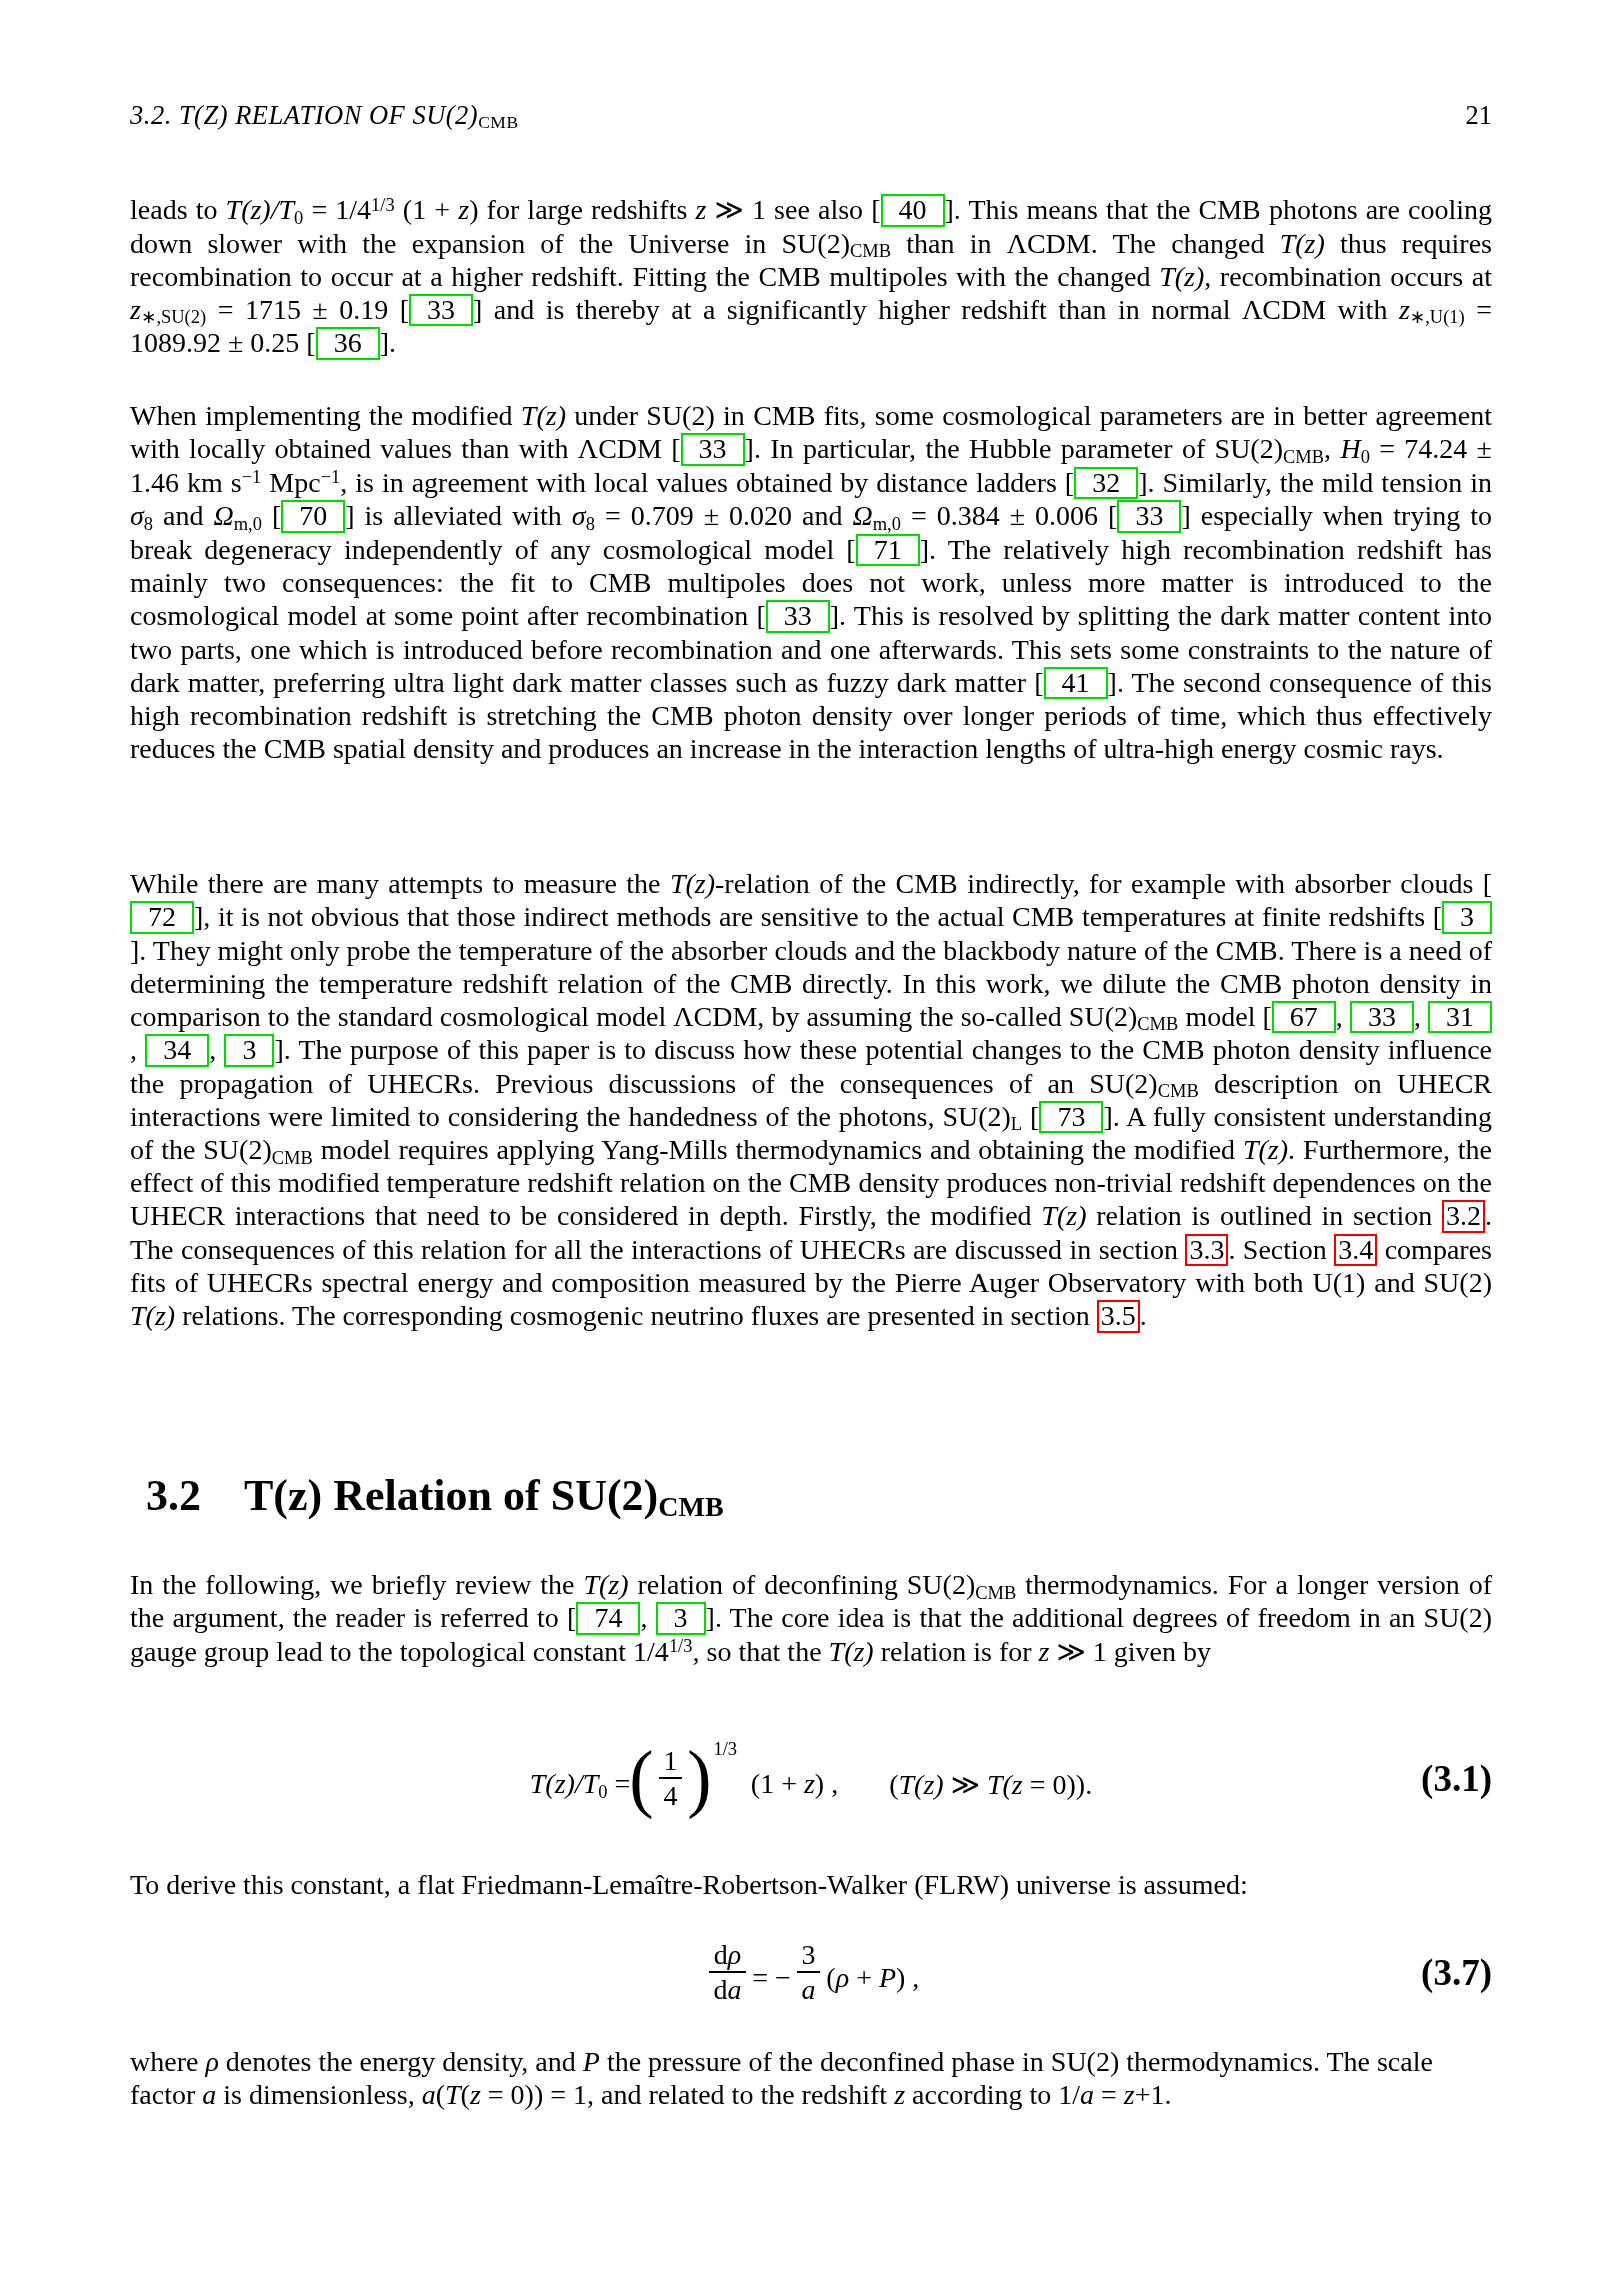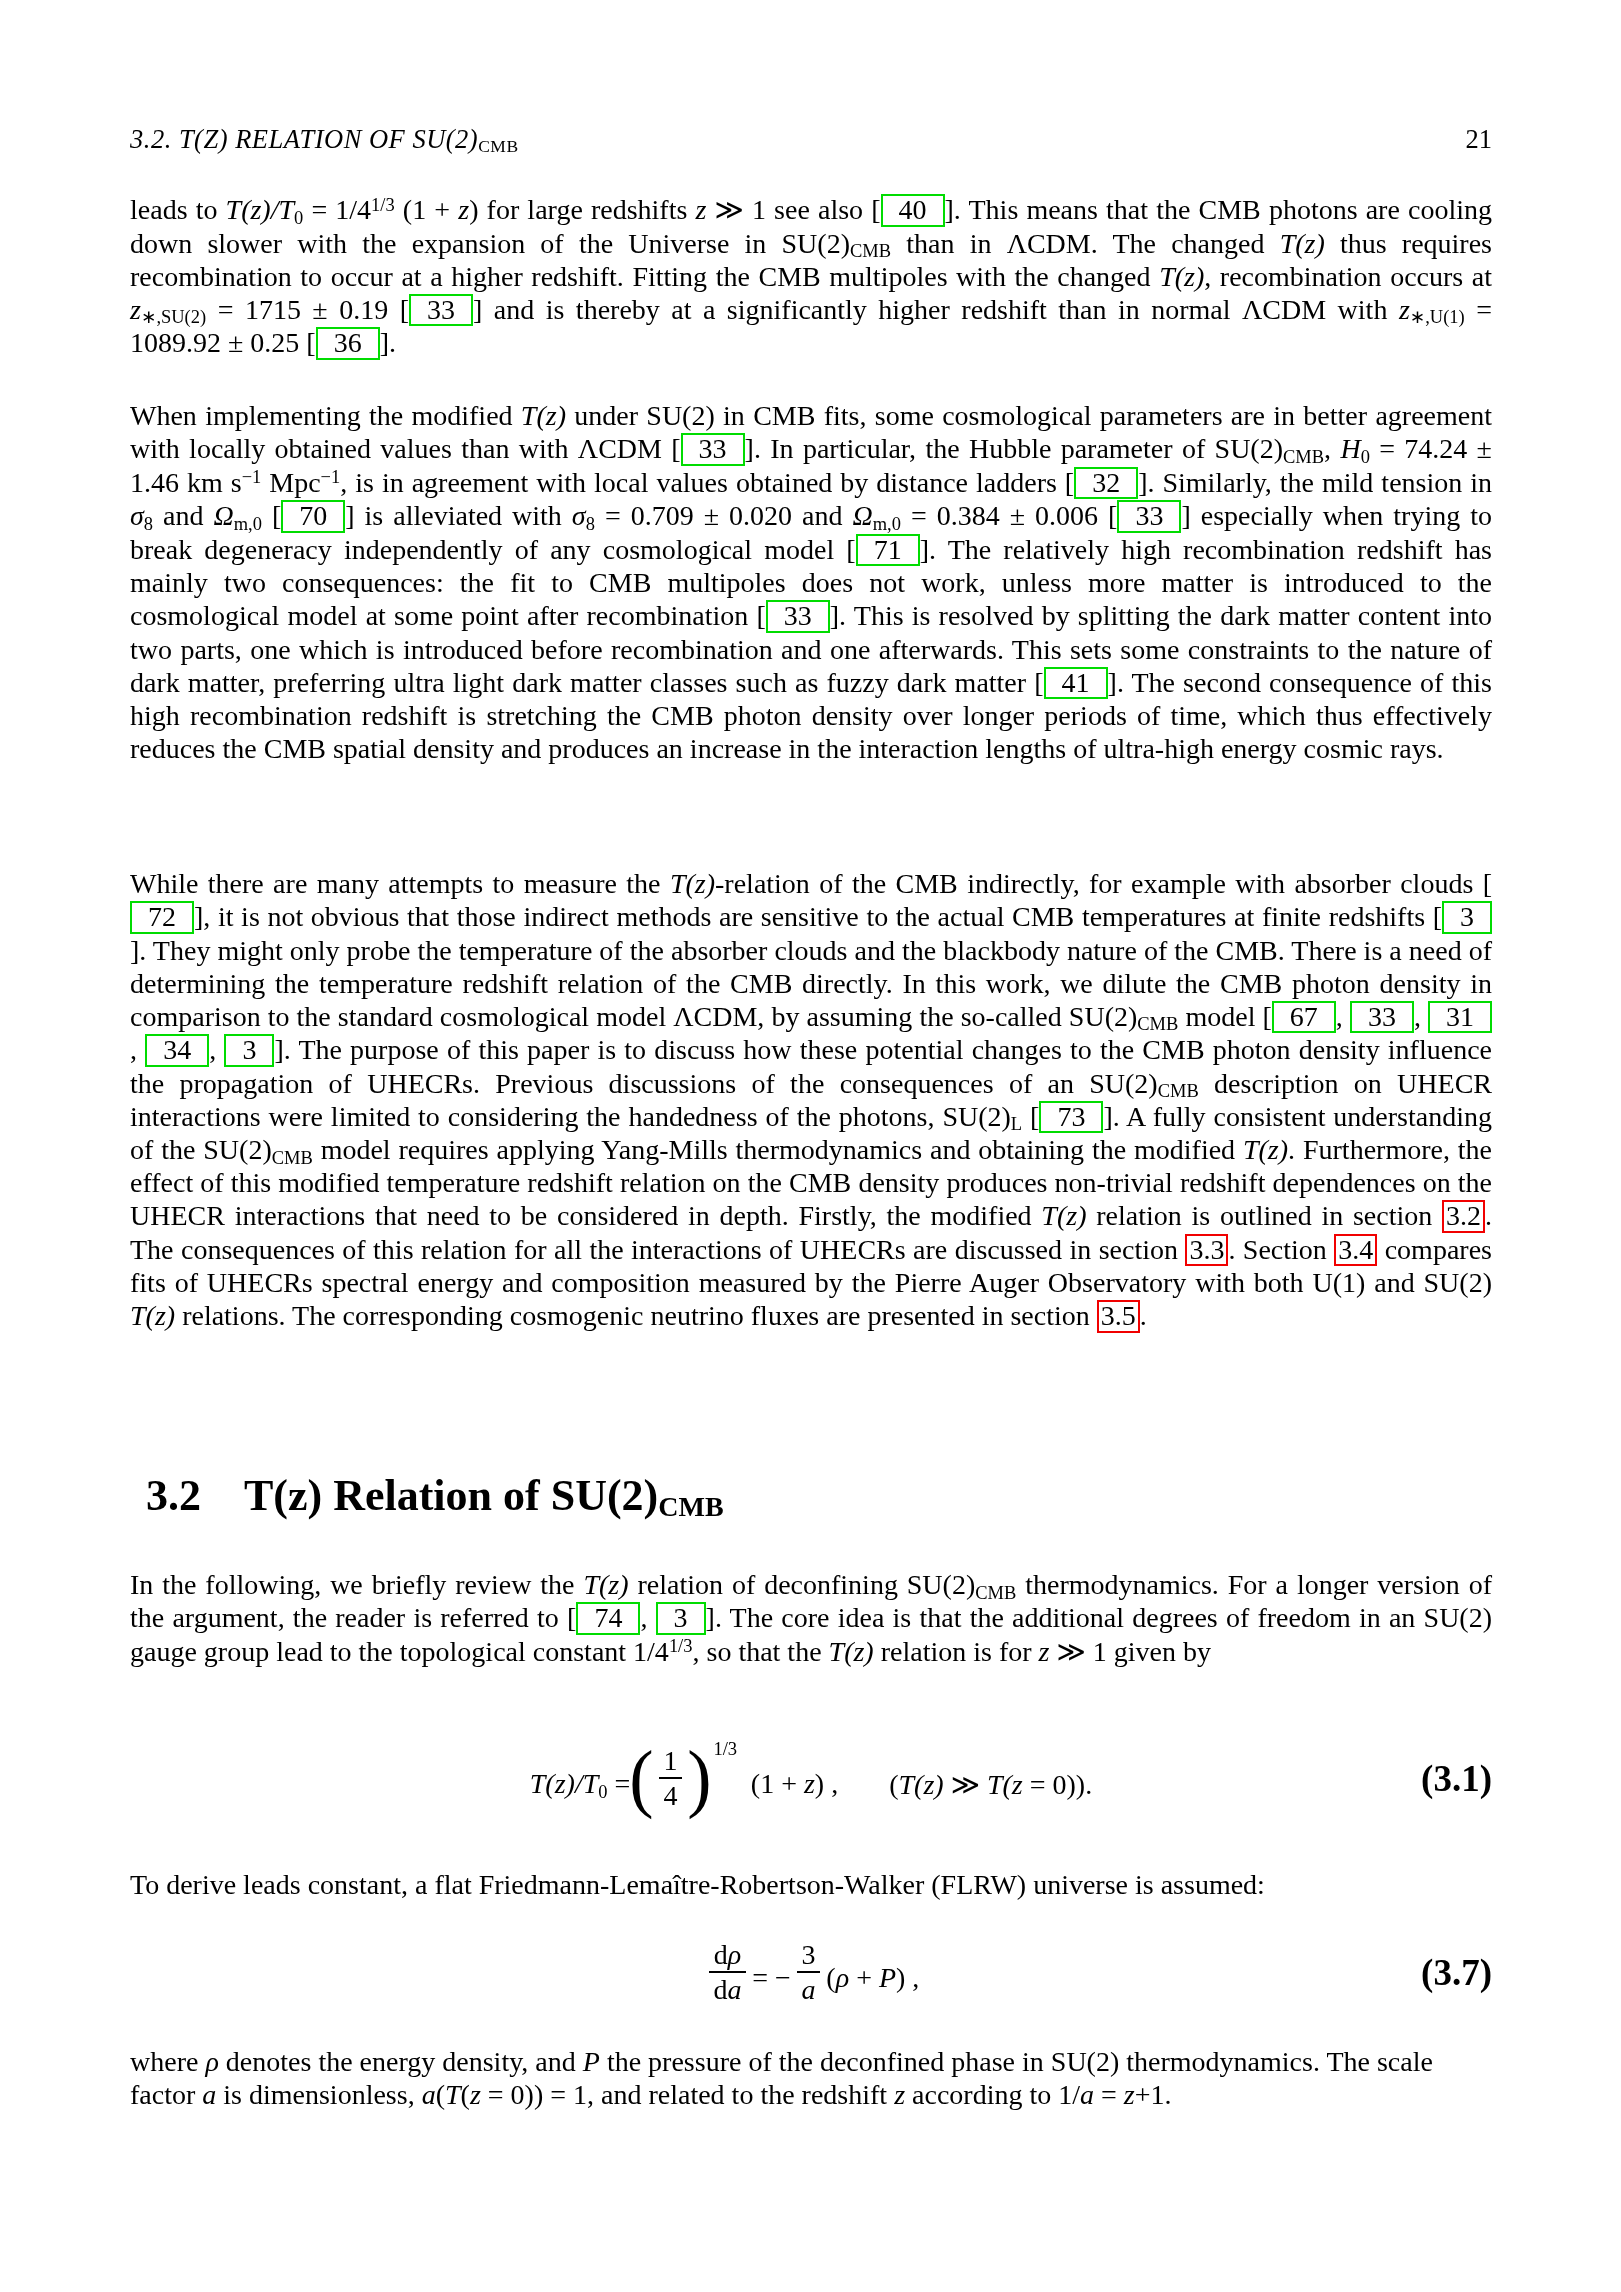--- a/index.html
+++ b/index.html
@@ -12,21 +12,21 @@
   .page{
     position:relative;
     width:1621px;height:2293px;
     background:var(--bg);
     color:var(--text);
     font-family:"Liberation Serif", serif;
     overflow:hidden;
   }
   
   .header{
-    position:absolute;left:130px;top:124px;width:1362px;
+    position:absolute;left:130px;top:100px;width:1362px;
     display:flex;justify-content:space-between;align-items:flex-start;
     font-size:26.5px;
   }
   .header-left{font-style:italic;letter-spacing:0.5px;}
   .header-left sub{font-style:normal;}
   .page-number{font-style:normal;}
 
   
   .para{
     position:absolute;left:130px;width:1362px;margin:0;
@@ -112,21 +112,21 @@
       <span class="fnum"><span>1</span></span>
       <span class="fden"><span>4</span></span>
     </span>
     <span class="bigparen">)</span>
     <span class="bigexp">1/3</span>
     <span class="eq-part eq-rhs"><span>(1 + </span><span class="math">z</span><span>) ,</span></span>
     <span class="eq-part eq-cond"><span>(</span><span class="math">T(z)</span><span> ≫ </span><span class="math">T(z</span><span> = 0)).</span></span>
     <span class="eq-label">(3.1)</span>
   </div>
 
-  <p class="para" style="top:1868px"><span>To derive leads constant, a flat Friedmann-Lemaître-Robertson-Walker (FLRW) universe is assumed:</span></p>
+  <p class="para" style="top:1868px"><span>To derive this constant, a flat Friedmann-Lemaître-Robertson-Walker (FLRW) universe is assumed:</span></p>
 
   <div class="equation" style="top:1923px;height:98px">
     <span class="frac">
       <span class="fnum"><span>d</span><span class="math">ρ</span></span>
       <span class="fden"><span>d</span><span class="math">a</span></span>
     </span>
     <span class="eq-part"><span>= −</span></span>
     <span class="frac">
       <span class="fnum"><span>3</span></span>
       <span class="fden"><span class="math">a</span></span>

